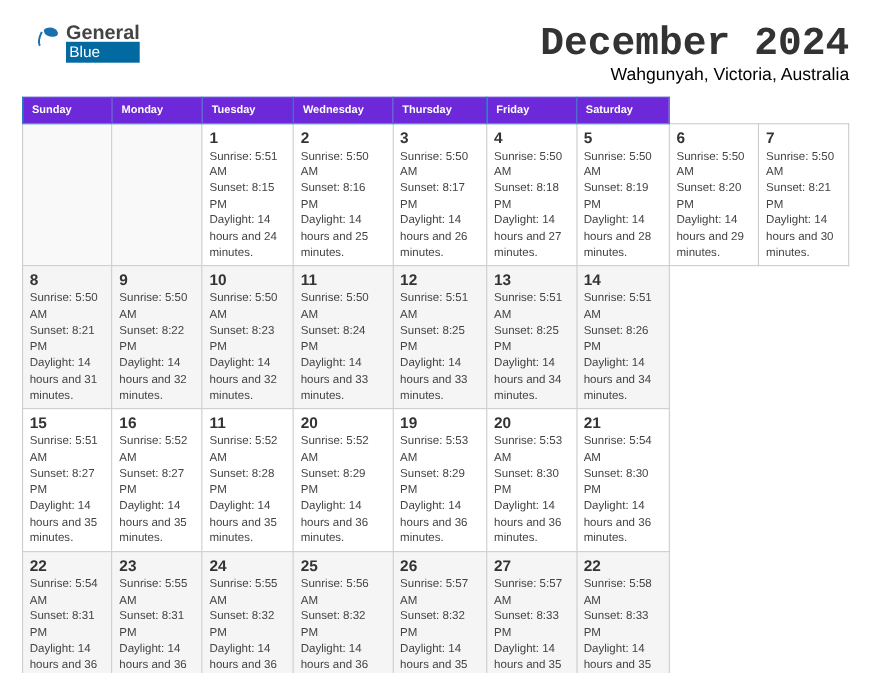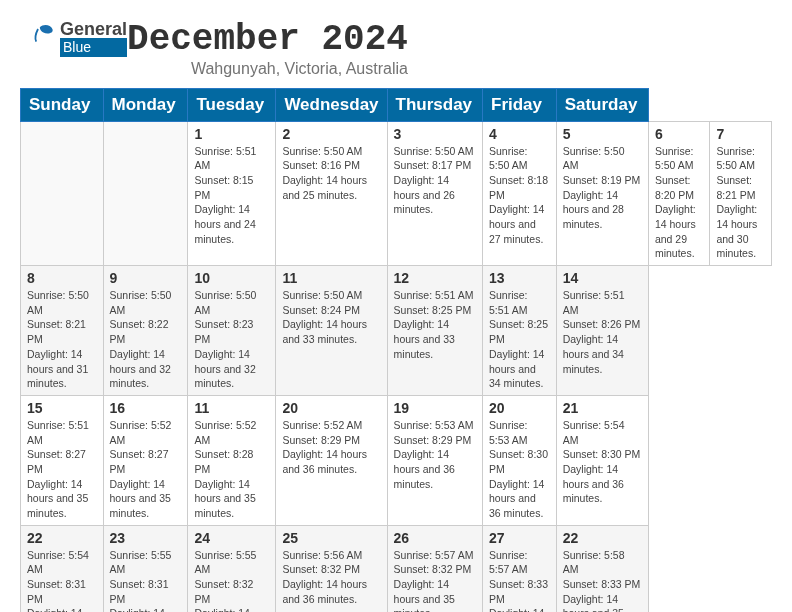--- a/index.html
+++ b/index.html
@@ -5,48 +5,49 @@
     * { box-sizing: border-box; margin: 0; padding: 0; }
     body {
       font-family: Arial, sans-serif;
       background: #fff;
       width: 792px;
       min-height: 612px;
       padding: 20px;
     }
     .header {
       display: flex;
+      justify-content: space-between;
       align-items: flex-start;
       margin-bottom: 10px;
     }
     .title-area {
       text-align: right;
     }
     .month-title {
       font-size: 36px;
       font-weight: bold;
       color: #333;
       line-height: 1.1;
       font-family: Liberation Mono, monospace;
     }
     .location {
       font-size: 16px;
-      color: #737373;
+      color: #000000;
     }
     .calendar-table {
       width: 100%;
       border-collapse: collapse;
       font-size: 11px;
     }
     .calendar-table th {
-      background: #0369a1;
+      background: #6d28d9;
       color: #fff;
       text-align: left;
       padding: 6px 8px;
-      font-size: 17px;
+      font-size: 10px;
       font-weight: bold;
       border: 1px solid #2878c3;
     }
     .calendar-table td {
       border: 1px solid #ccc;
       vertical-align: top;
       padding: 4px 6px;
       width: 107px;
       min-height: 70px;
       background: #fff;

